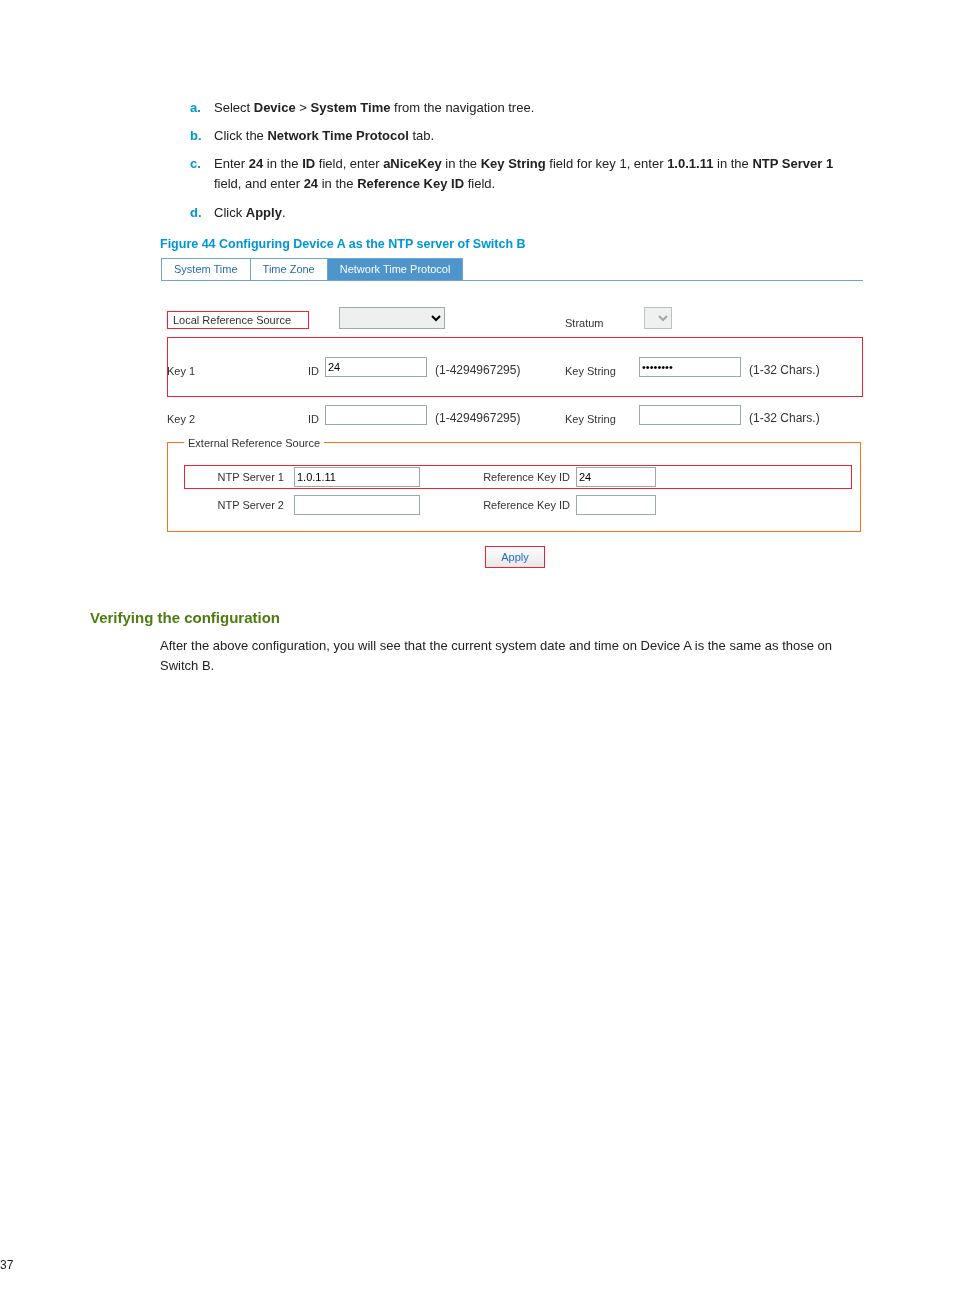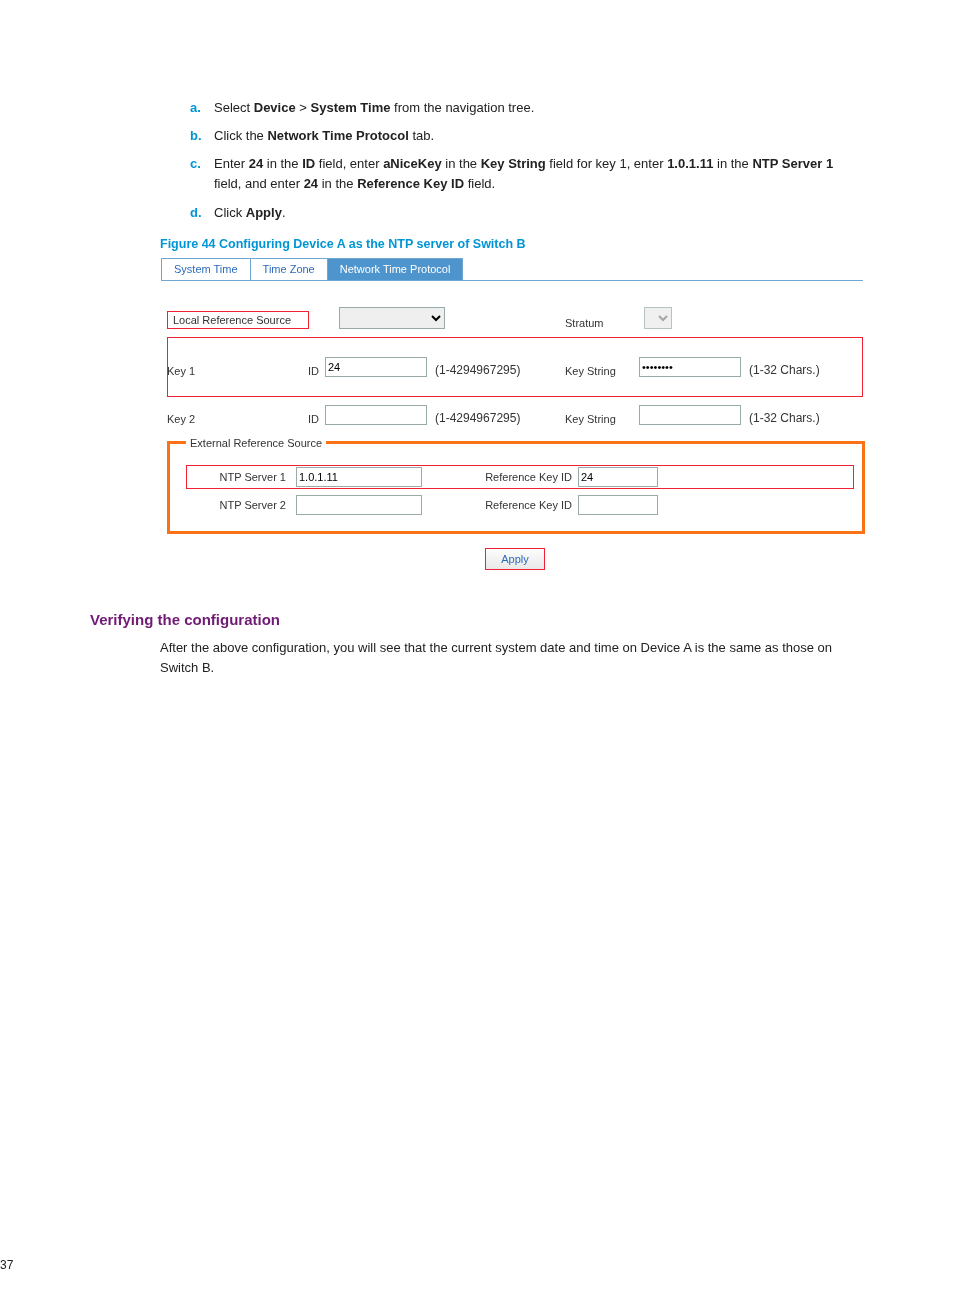--- a/index.html
+++ b/index.html
@@ -2,40 +2,40 @@
 <html><head>
 <meta charset="utf-8">
 <style>
   body{margin:0;font-family:Arial,Helvetica,sans-serif;font-size:13px;color:#222;background:#fff}
   .page{width:954px;min-height:1296px;padding:90px 90px 40px 90px;box-sizing:border-box;margin:0 auto;position:relative}
   ol.steps{list-style:none;margin:0 0 14px 0;padding:0 0 0 100px}
   ol.steps li{margin:8px 0;line-height:1.55;padding-left:24px;position:relative}
   ol.steps li .marker{position:absolute;left:0;top:0;color:#0096d6;font-weight:bold}
   .b{font-weight:bold}
   .fig-caption{color:#0096d6;font-weight:bold;margin:10px 0 6px 70px;font-size:12.5px}
-  .h2{color:#701a75;font-weight:bold;font-size:15px;margin:28px 0 10px 0}
+  .h2{color:#4d7c0f;font-weight:bold;font-size:15px;margin:28px 0 10px 0}
   .para{margin:7px 0 0 70px;line-height:1.55}
   .pg{position:absolute;bottom:24px;width:100%;left:0;font-size:12px}
 
   .fig{border:1px solid #fff;margin:0 0 0 70px;font-family:Tahoma,Arial,sans-serif;font-size:11px;color:#333}
   .tabs{border-bottom:1px solid #6fa7d1;display:flex;height:22px}
   .tab{border:1px solid #6fa7d1;border-bottom:none;padding:4px 12px 0 12px;margin-right:-1px;background:#fff;color:#2a6bbd;font-size:11px}
   .tab.active{background:#4e95ce;color:#fff}
   .panel{padding:18px 0 12px 6px}
   .row{display:flex;align-items:flex-end;margin:8px 0;gap:0}
   .lbl{min-width:130px;padding-right:8px}
   .lbl2{min-width:58px;text-align:right;padding-right:6px}
   .lblKS{min-width:74px;padding-left:28px}
   .hint{min-width:102px;padding-left:8px;font-size:12px}
   input.txt,select.sel{height:18px;border:1px solid #9aa;font-family:Tahoma,Arial;font-size:11px;padding:0 2px;box-sizing:content-box}
   input.txt{width:96px}
   select.sel{width:100px;height:20px}
   select.sel.short{width:22px;background:#eaeaea}
   .red{outline:1px solid #e23;outline-offset:-1px}
-  fieldset.ext{border:3px solid #f97316;margin:12px 0 0 0;padding:10px 8px 10px 16px;width:96%}
+  fieldset.ext{border:1px solid #f97316;margin:12px 0 0 0;padding:10px 8px 10px 16px;width:96%}
   fieldset.ext legend{font-size:11px;color:#333;padding:0 4px}
   .srvrow{display:flex;align-items:center;margin:6px 0}
   .srvlbl{width:100px;text-align:right;padding-right:10px}
   .reflbl{width:120px;text-align:right;padding:0 6px 0 30px}
   input.ip{width:120px;height:18px;border:1px solid #9aa;font-family:Tahoma,Arial;font-size:11px;padding:0 2px}
   input.short{width:74px;height:18px;border:1px solid #9aa;font-family:Tahoma,Arial;font-size:11px;padding:0 2px}
   .apply-wrap{text-align:center;margin-top:14px}
   button.apply{height:22px;width:60px;background:linear-gradient(#fdfdfd,#e8e8e8);border:1px solid #9aa;color:#2a6bbd;font-size:11px;cursor:pointer}
 </style>
 </head>

